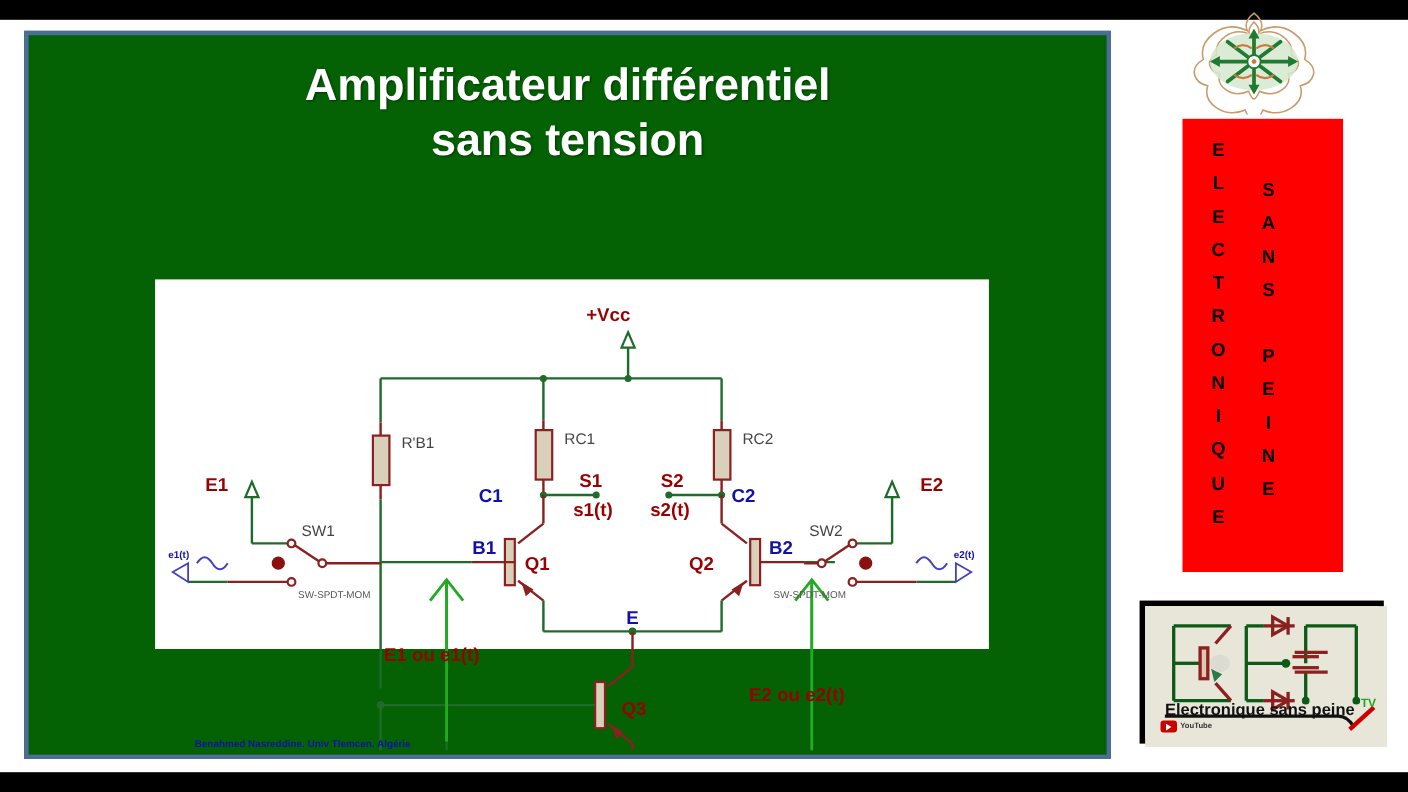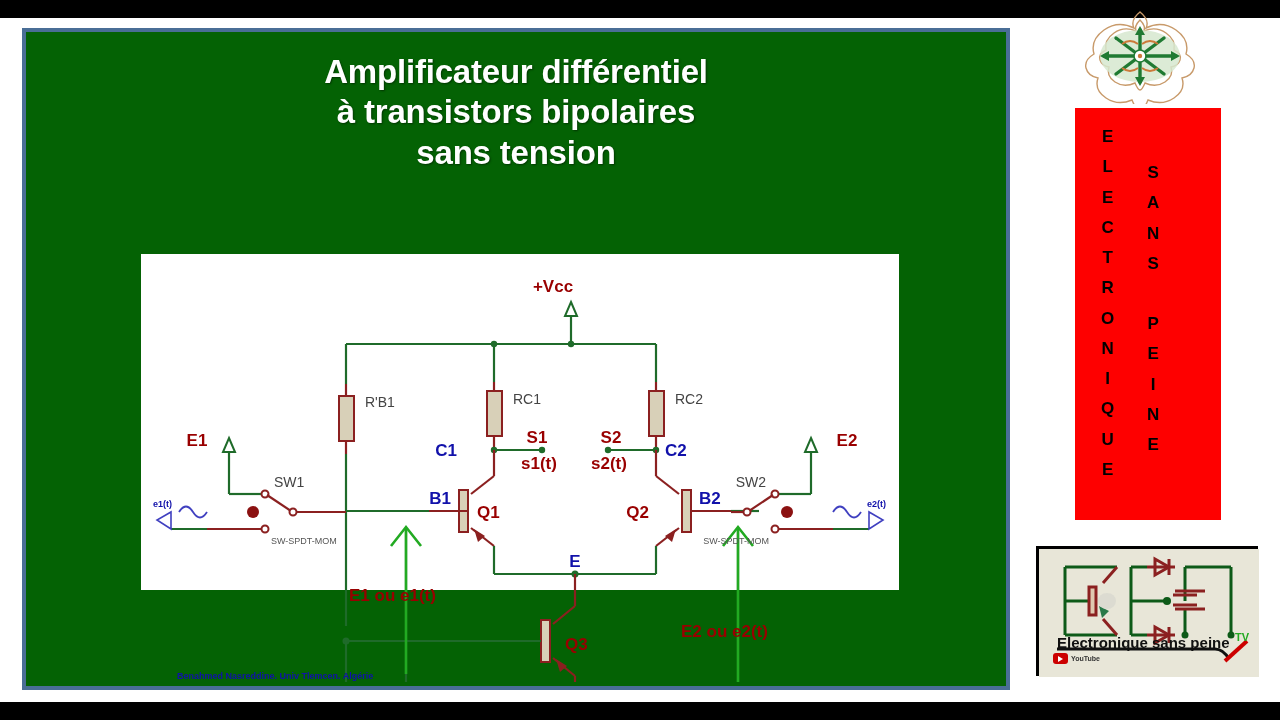--- a/index.html
+++ b/index.html
@@ -34,21 +34,21 @@
   }
 
   
   .title {
     position: absolute;
     left: 0; top: 20px;
     width: 100%;
     text-align: center;
     color: #ffffff;
     font-weight: bold;
-    font-size: 33px;
+    font-size: 41px;
     line-height: 1.22;
     letter-spacing: -0.2px;
     text-shadow: 1px 1px 2px rgba(0,0,0,.45);
   }
   .title .ln { display: block; }
 
   
   .canvas {
     position: absolute;
     left: 115px; top: 222px;
@@ -79,21 +79,21 @@
   }
   .redbanner .col-left  { left: 26px; }
   .redbanner .col-right { left: 72px; top: 50px; }
   .redbanner .col span { display: block; }
   .redbanner .gap { height: 30px; }
 
   .thumb {
     position: absolute; left: 1036px; top: 546px;
     width: 222px; height: 130px;
     background: #e8e6d8;
-    border: 3px solid #000000;
+    border: 5px solid #000000;
   }
   .thumb svg { display: block; }
 
   .yt-badge {
     position: absolute; left: 14px; top: 104px;
     display: flex; align-items: center; gap: 3px;
   }
   .yt-badge .play {
     width: 15px; height: 11px; border-radius: 3px;
     background: #cc0000; position: relative;
@@ -113,21 +113,20 @@
 
 <div id="root">
 
   <div class="bar bar-top"></div>
   <div class="bar bar-bottom"></div>
 
   <div class="slide">
 
     <div class="title">
       <span class="ln">Amplificateur différentiel</span>
-      <span class="ln">à transistors bipolaires</span>
       <span class="ln">sans tension</span>
     </div>
 
     <div class="canvas">
       <svg width="758" height="428" viewBox="0 0 758 428" xmlns="http://www.w3.org/2000/svg">
         <defs>
           <style>
             .w  { stroke:#1f6b2a; stroke-width:2.2; fill:none; }
             .c  { stroke:#8b2020; stroke-width:2.2; fill:none; }
             .rb { fill:#d8d0b8; stroke:#8b2020; stroke-width:2; }

